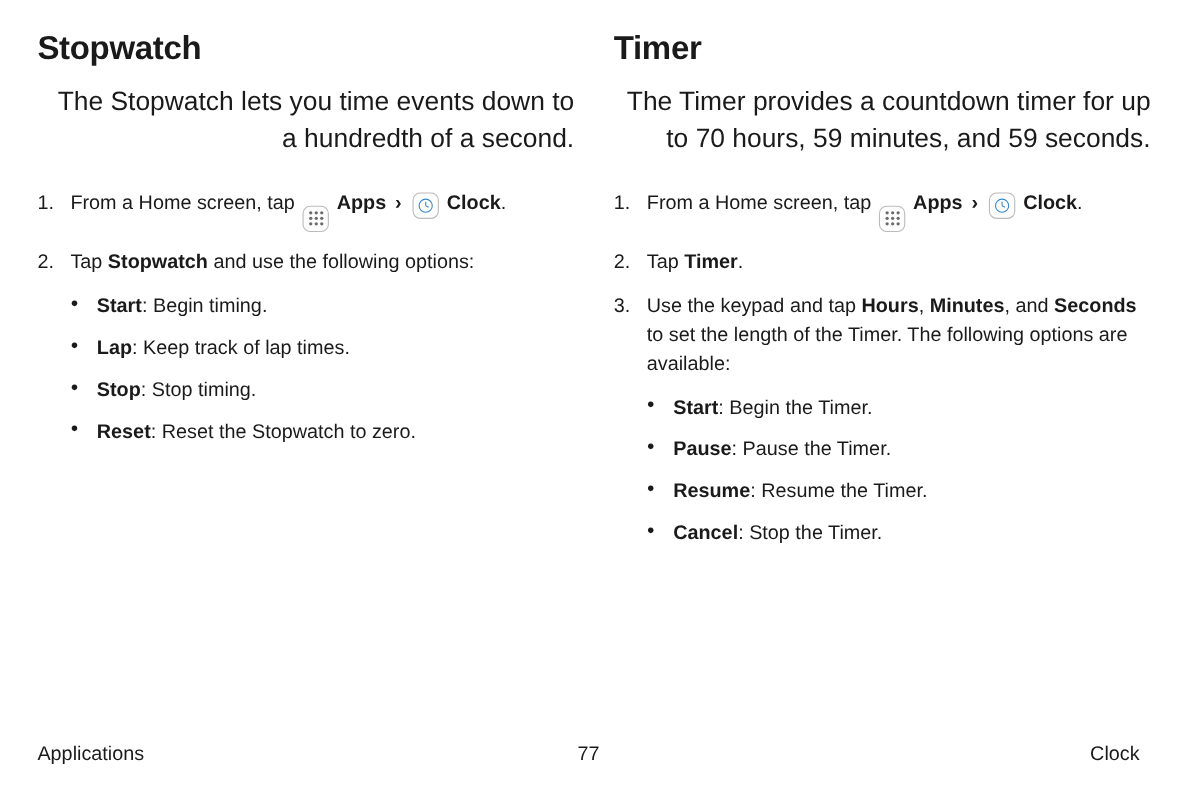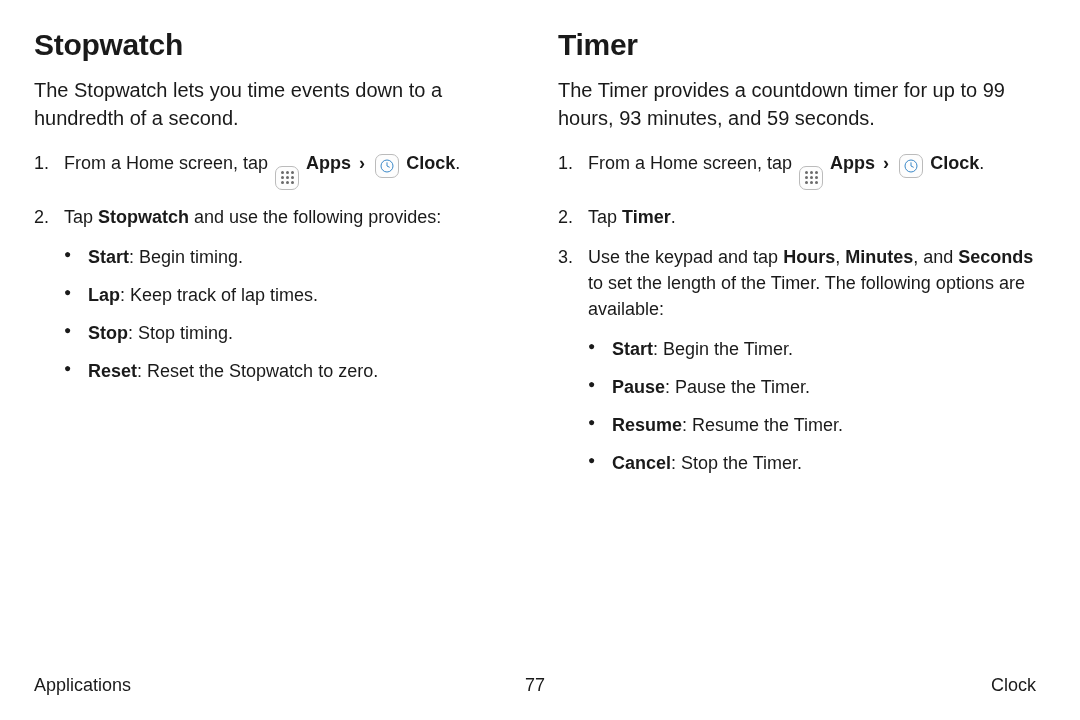--- a/index.html
+++ b/index.html
@@ -20,23 +20,24 @@
     flex: 1;
     min-width: 0;
   }
   h1 {
     font-size: 30px;
     font-weight: 700;
     margin-bottom: 14px;
     letter-spacing: -0.3px;
   }
   .intro {
-    font-size: 20px;
+    font-size: 24px;
     line-height: 1.4;
-    margin-bottom: 18px;
+    margin-bottom: 28px;
+    text-align: right;
   }
   ol {
     list-style: none;
     counter-reset: step;
     padding-left: 0;
   }
   ol > li {
     counter-increment: step;
     font-size: 18px;
     line-height: 1.45;
@@ -141,34 +142,34 @@
         <span class="inline-icon clock-icon">
           <svg viewBox="0 0 24 24">
               <circle cx="12" cy="12" r="9" fill="none" stroke="#3a88c8" stroke-width="1.5"></circle>
               <line x1="12" y1="12" x2="12" y2="6.5" stroke="#3a88c8" stroke-width="1.5"></line>
               <line x1="12" y1="12" x2="16" y2="14" stroke="#3a88c8" stroke-width="1.5"></line>
             </svg>
         </span>
         <b>Clock</b><span>.</span>
       </li>
       <li>
-        <span>Tap </span><b>Stopwatch</b><span> and use the following provides:</span>
+        <span>Tap </span><b>Stopwatch</b><span> and use the following options:</span>
         <ul>
           <li><b>Start</b><span>: Begin timing.</span></li>
           <li><b>Lap</b><span>: Keep track of lap times.</span></li>
           <li><b>Stop</b><span>: Stop timing.</span></li>
           <li><b>Reset</b><span>: Reset the Stopwatch to zero.</span></li>
         </ul>
       </li>
     </ol>
   </div>
 
   <div class="col">
     <h1>Timer</h1>
-    <p class="intro">The Timer provides a countdown timer for up to 99 hours, 93 minutes, and 59 seconds.</p>
+    <p class="intro">The Timer provides a countdown timer for up to 70 hours, 59 minutes, and 59 seconds.</p>
     <ol>
       <li>
         <span>From a Home screen, tap </span>
         <span class="inline-icon">
           <span class="apps-dots">
               <span></span>
               <span></span>
               <span></span>
               <span></span>
               <span></span>

